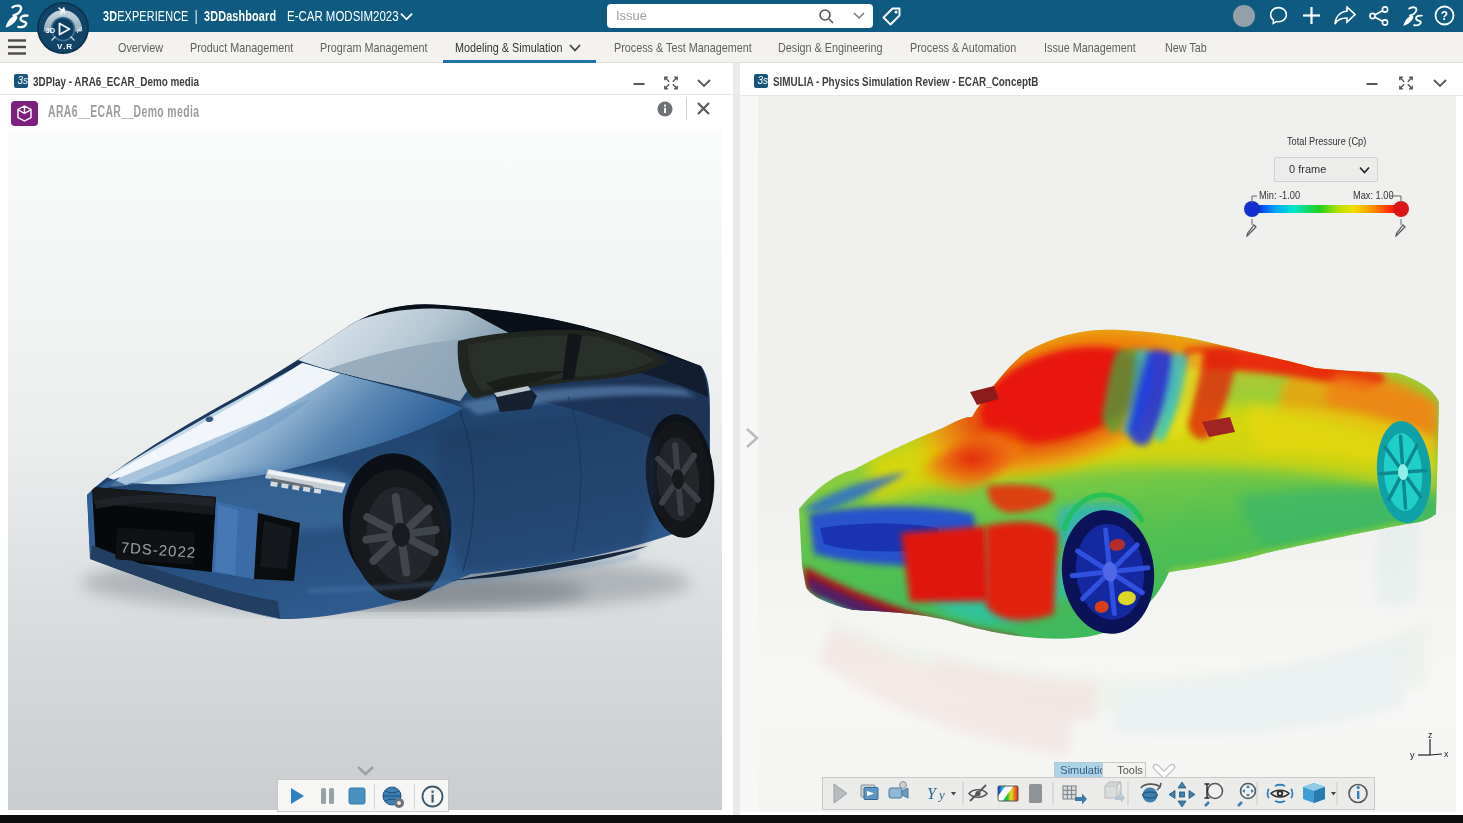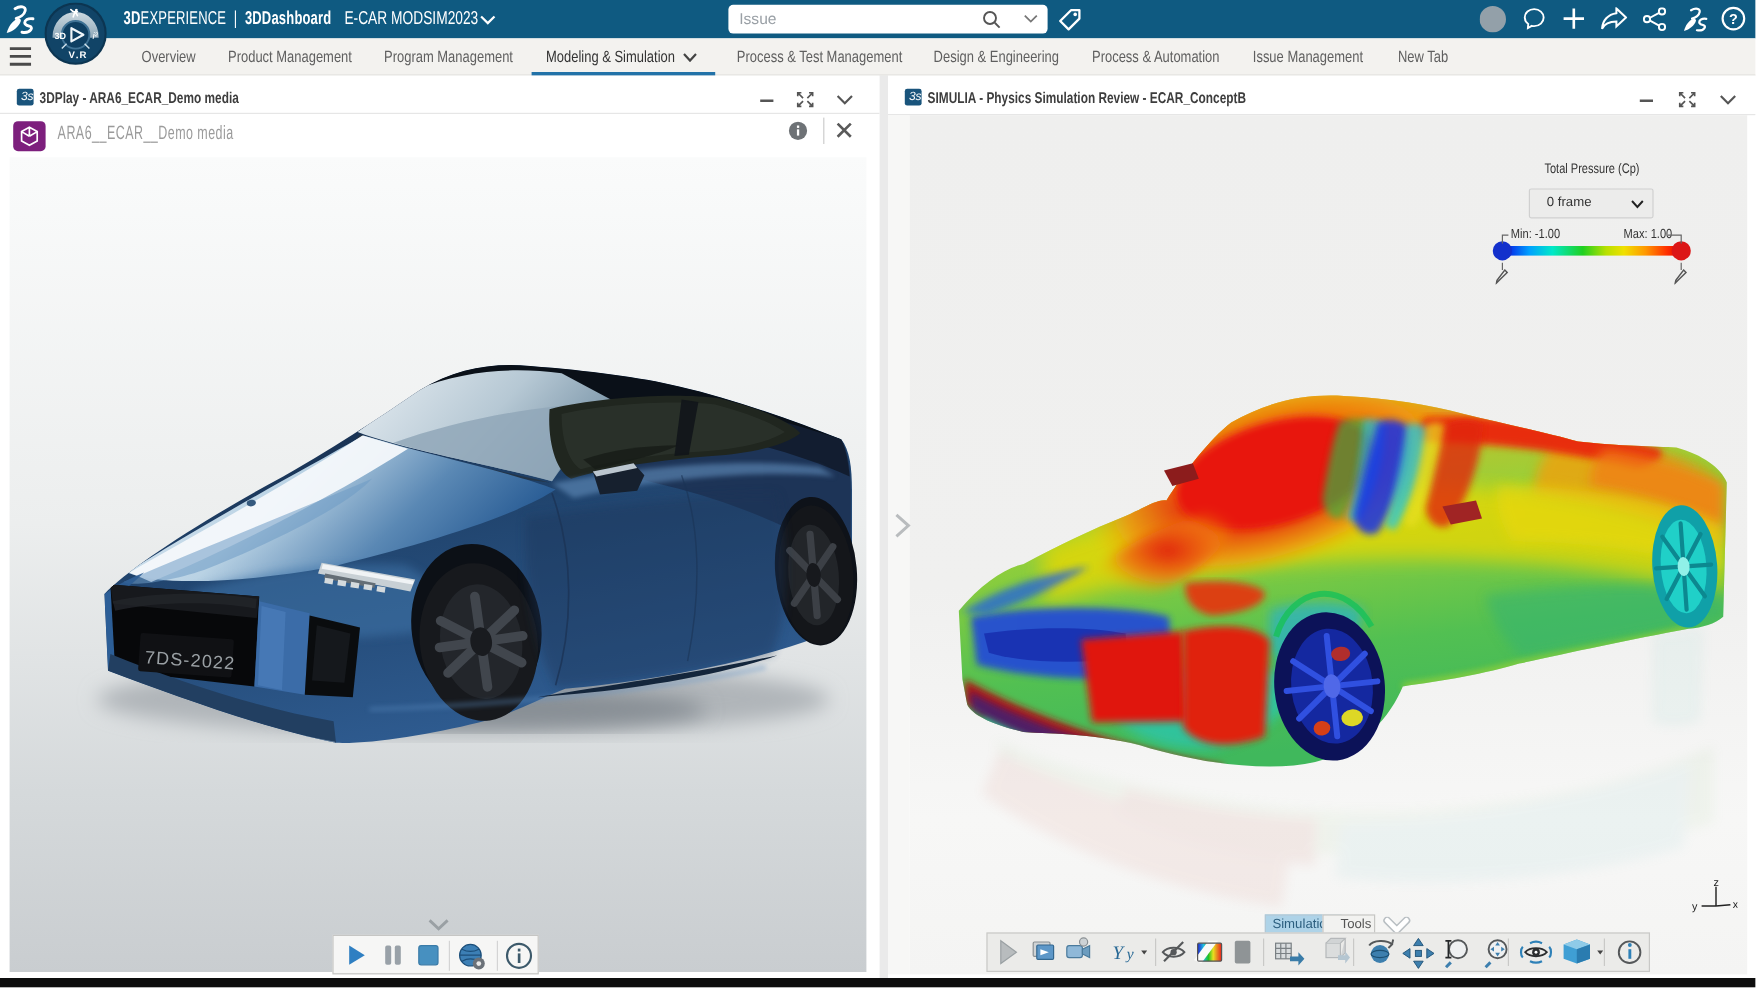--- a/index.html
+++ b/index.html
@@ -163,21 +163,21 @@
         <g fill="none" stroke="#555" stroke-width="1.4">
           <path d="M10.8 6.7 L15.2 2.3 M12.2 2.3 L15.2 2.3 L15.2 5.3"></path>
           <path d="M7.2 6.7 L2.8 2.3 M5.8 2.3 L2.8 2.3 L2.8 5.3"></path>
           <path d="M7.2 9.3 L2.8 13.7 M5.8 13.7 L2.8 13.7 L2.8 10.7"></path>
           <path d="M10.8 9.3 L15.2 13.7 M12.2 13.7 L15.2 13.7 L15.2 10.7"></path>
         </g>
       </svg>
     <svg class="abs hic" style="left:695px;" viewBox="0 0 18 16">
         <path d="M3 5 L9 11 L15 5" fill="none" stroke="#555" stroke-width="1.8"></path>
       </svg>
-    <div class="abs" id="mediahdr" style="position:absolute;">
+    <div class="abs" id="mediahdr" style="position:absolute;font-weight:bold;">
       <div id="cubeicon">
         <svg width="27" height="25" viewBox="0 0 27 25">
             <path d="M13.5 5 L20 8.5 L20 16.5 L13.5 20 L7 16.5 L7 8.5 Z M13.5 5 L13.5 12.5 M13.5 12.5 L20 8.7 M13.5 12.5 L7 8.7" fill="none" stroke="#fff" stroke-width="1.4"></path>
           </svg>
       </div>
       <div class="t">ARA6__ECAR__Demo media</div>
       <svg style="position:absolute;left:657px;top:6px;" width="16" height="16" viewBox="0 0 16 16">
           <circle cx="8" cy="8" r="7.6" fill="#6e7276"></circle>
           <rect x="7.1" y="6.8" width="1.9" height="5.2" fill="#fff"></rect>
           <rect x="7.1" y="3.6" width="1.9" height="2" fill="#fff"></rect>

